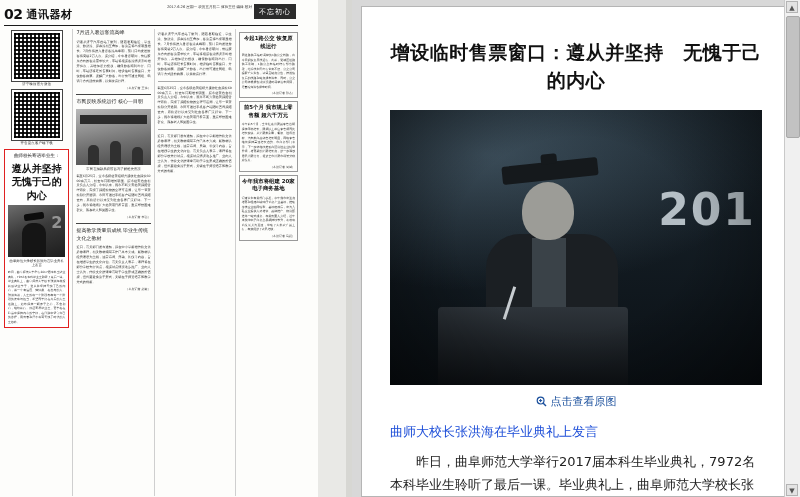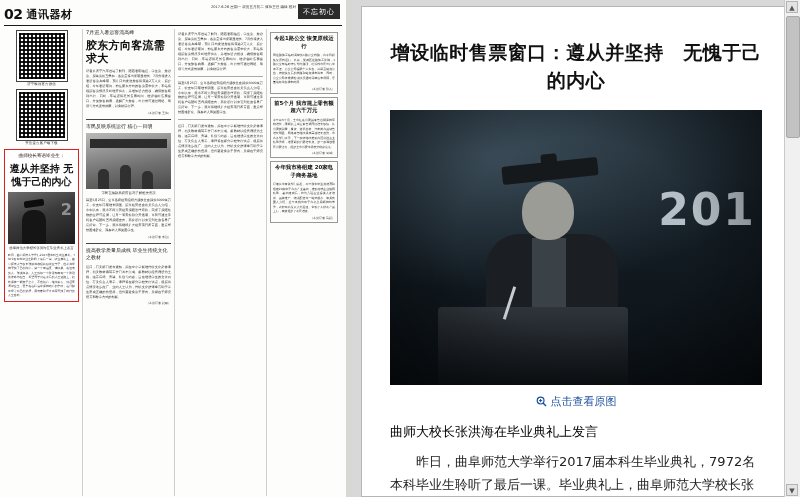--- a/index.html
+++ b/index.html
@@ -26,25 +26,25 @@
     position: relative;
     width: 352px;
     height: 497px;
     background: #e9e9e6;
     overflow: hidden;
     flex: 0 0 352px;
   }
   .paper {
     position: absolute;
     left: 0; top: 0;
-    width: 346px;
+    width: 318px;
     height: 497px;
     background: #fdfdfb;
     box-sizing: border-box;
-    padding: 3px 4px 0 4px;
+    padding: 3px 20px 0 4px;
   }
 
   
   .masthead {
     position: relative;
     height: 22px;
     border-bottom: 1.5px solid #1a1a1a;
     display: flex;
     align-items: center;
   }
@@ -389,21 +389,21 @@
     cursor: pointer;
   }
   .magnifier {
     display: inline-block;
     width: 11px; height: 11px;
     position: relative;
   }
   .magnifier svg { display: block; }
   .doc-caption {
     font-size: 13px;
-    color: #000000;
+    color: #1d4ed8;
     line-height: 1.75;
     margin: 0 0 6px 0;
   }
   .doc-para {
     font-size: 13px;
     color: #222;
     line-height: 1.8;
     text-indent: 2em;
     margin: 0 0 4px 0;
   }
@@ -472,21 +472,20 @@
               <div class="cap2"></div>
               <div class="watermark">2</div>
             </div>
             <div class="hl-photo-cap">曲阜师范大学校长张洪海在毕业典礼上发言</div>
             <div class="bodytext tiny">昨日，曲阜师范大学举行2017届本科生毕业典礼，7972名本科毕业生聆听了最后一课。毕业典礼上，曲阜师范大学校长张洪海教授鼓励毕业学子，遵从并坚持无愧于己的内心，做一个有温度、懂情趣、会思考的人。张洪海说，人生的每一个阶段都有每一个阶段的使命与担当，希望同学们在今后的人生道路上，始终保持一颗赤子之心，不忘初心，继续前行。他还寄语毕业生，要学会在喧嚣中保持内心的宁静，在浮躁中坚守自己的选择，用青春和汗水书写无愧于时代的人生答卷。</div>
           </div>
         </div>
 
         <div class="col col-2">
           <div class="head-kicker">7月进入暑运客流高峰</div>
-          <div class="head-main">胶东方向客流需求大</div>
           <div class="bodytext">记者从济宁汽车总站了解到，随着暑期临近，学生流、旅游流、探亲流相互叠加，客流量将出现明显增长。7月份将进入暑运客流高峰期，预计日均发送旅客将突破2万人次。据介绍，今年暑运期间，前往胶东方向的客流需求较大，车站将根据客流情况及时增开班次，并增加运力投放，确保旅客顺利出行。同时，车站还将延长售票时间，增设临时售票窗口，方便旅客购票。提醒广大旅客，出行前可通过网络、电话等方式提前购票，以免耽误行程。</div>
           <div class="byline">（本报记者 王伟）</div>
 
           <div class="rule thick"></div>
 
           <div class="head-kicker">市民反映系统运行  核心一目明</div>
           <div class="photo-gray">
             <div class="banner"></div>
             <div class="p1"></div>
             <div class="p2"></div>

